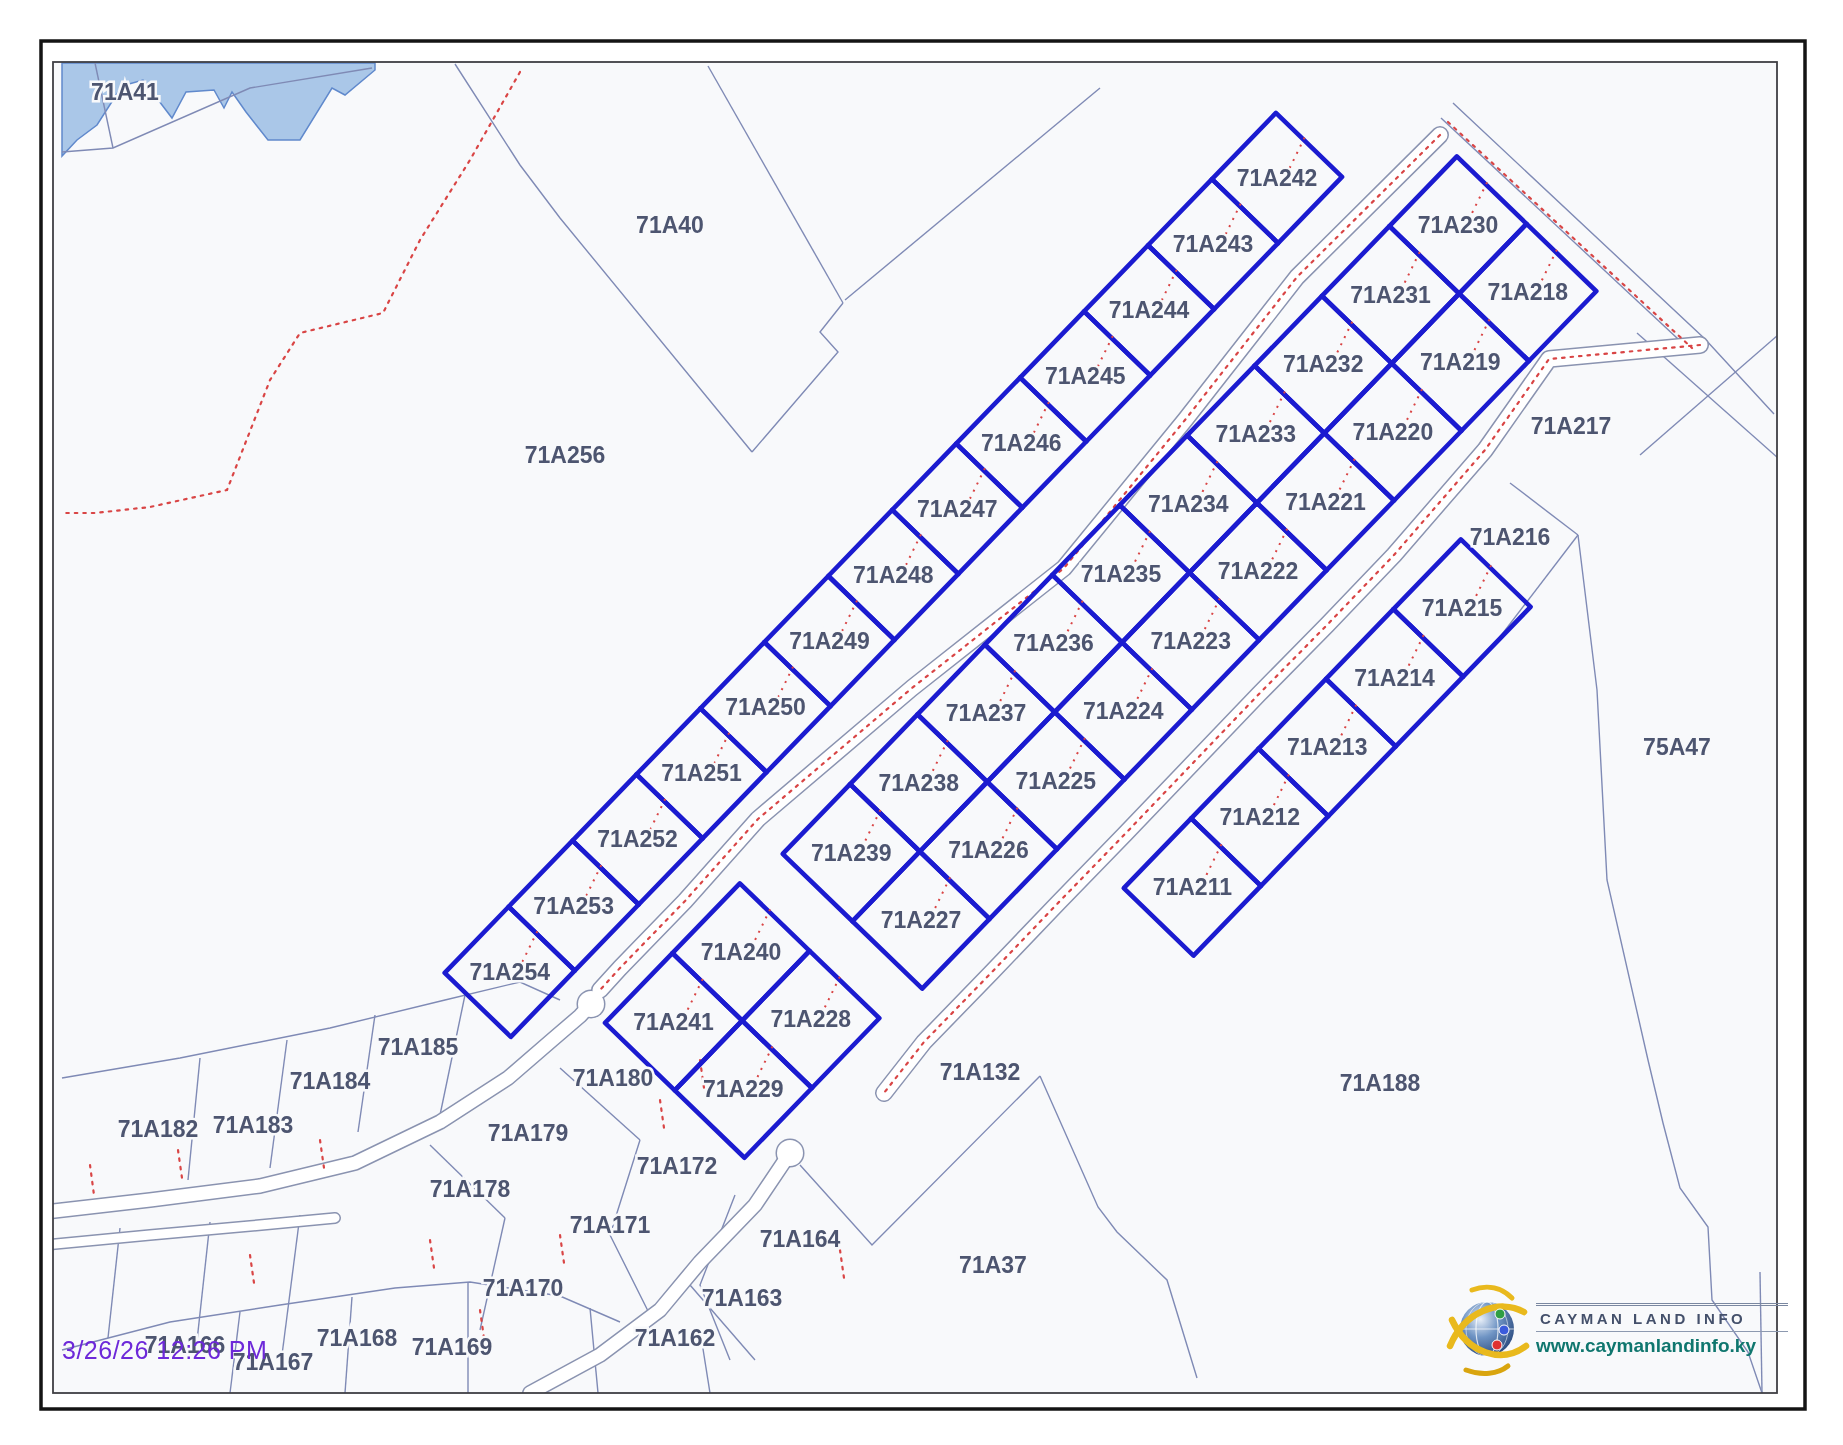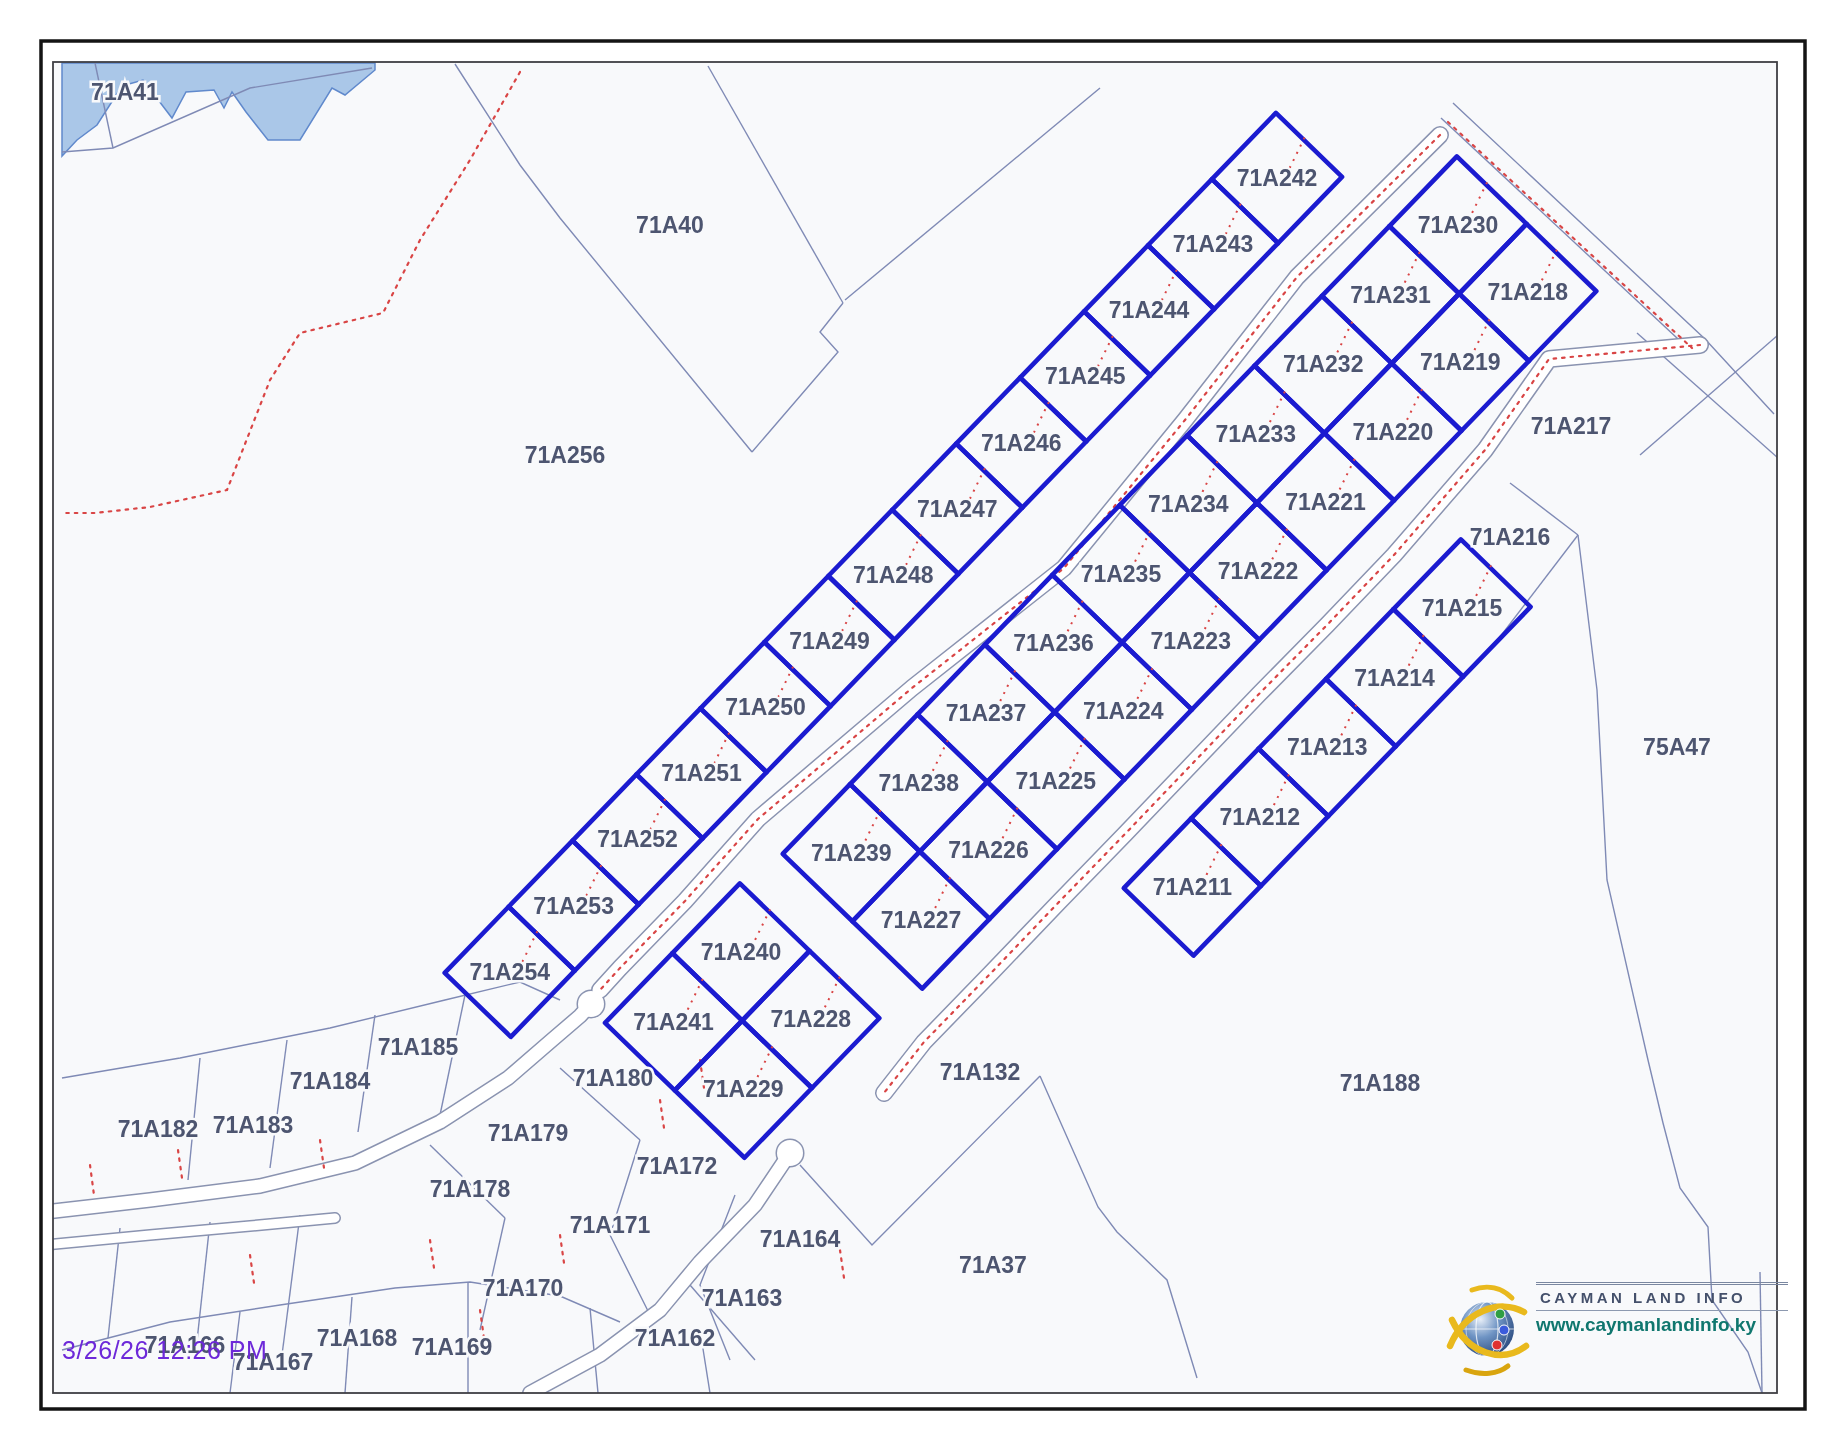--- a/index.html
+++ b/index.html
@@ -1,21 +1,21 @@
 <!DOCTYPE html>
 <html><head>
 <meta charset="utf-8">
 <style>
   html,body{margin:0;padding:0;background:#ffffff;}
   .page{position:relative;width:1843px;height:1445px;background:#ffffff;overflow:hidden;
         font-family:"Liberation Sans", sans-serif;}
   #map-svg{position:absolute;left:0;top:0;}
   .timestamp{position:absolute;left:62px;top:1336px;font-size:25px;color:#6d28d9;
              letter-spacing:.5px;}
-  .logo{position:absolute;left:1444px;top:1282px;display:flex;align-items:flex-start;}
+  .logo{position:absolute;left:1444px;top:1282px;display:flex;align-items:center;}
   .logo-texts{margin-left:4px;width:252px;}
   .logo-brand{border-top:3px double #7a87a0;border-bottom:1px solid #8d99b0;
               padding:4px 2px 4px 4px;font-size:15px;font-weight:bold;letter-spacing:3.5px;
               color:#44506b;white-space:nowrap;}
   .logo-url{padding-top:3px;font-size:19px;font-weight:bold;color:#0f766e;white-space:nowrap;}
 </style>
 </head>
 <body>
 
 <div class="page">

